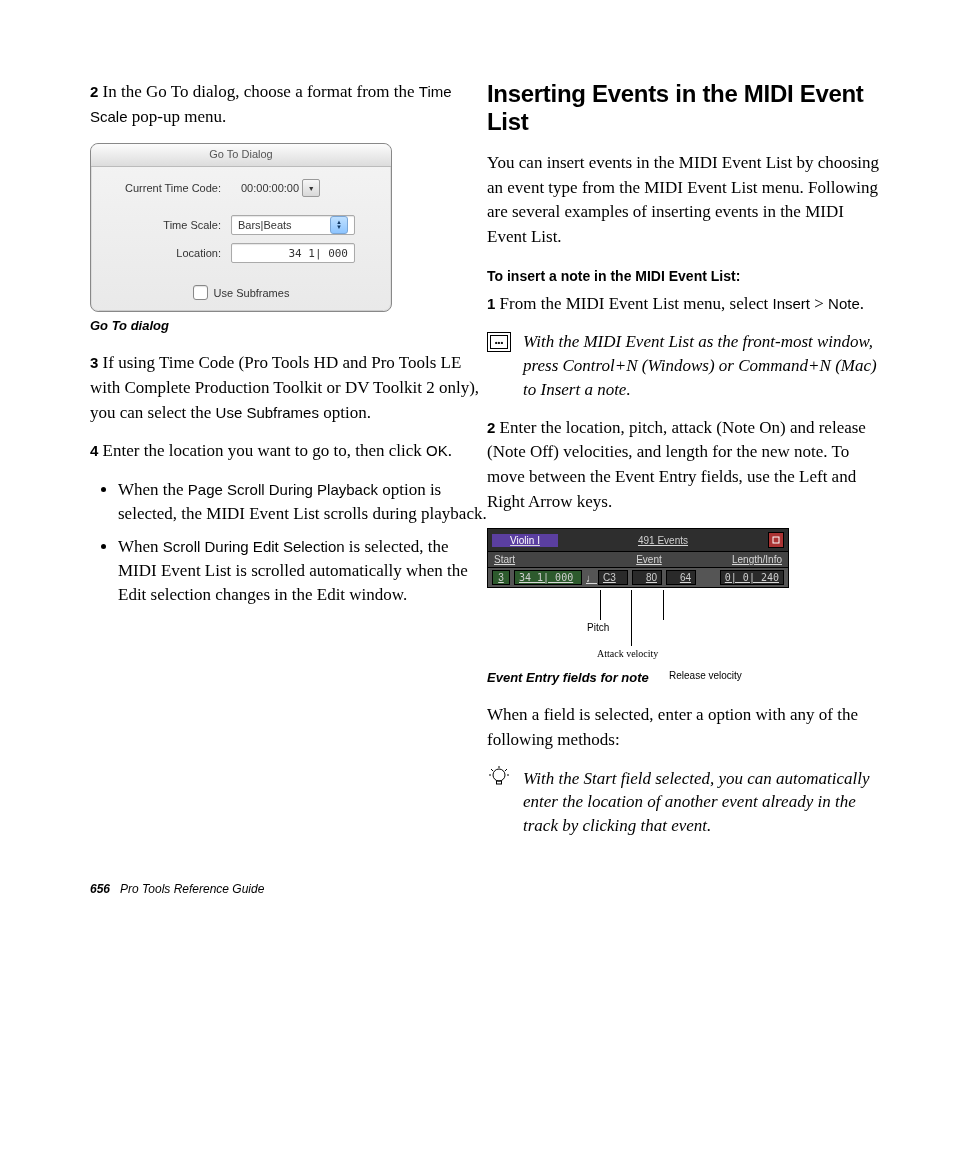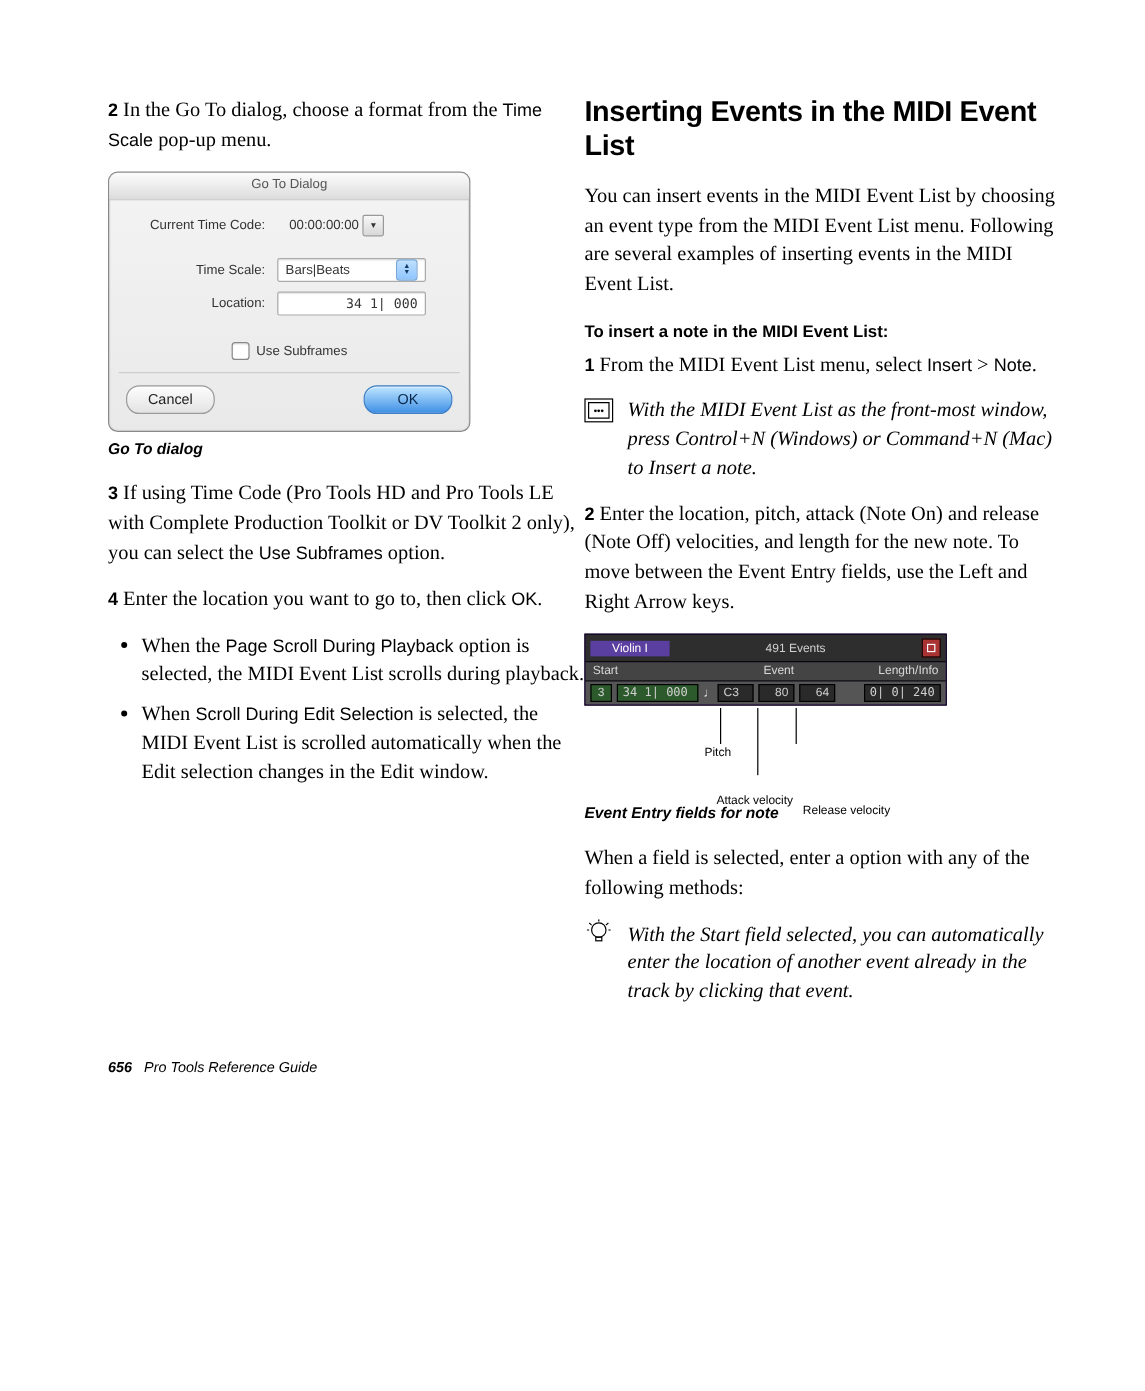--- a/index.html
+++ b/index.html
@@ -136,23 +136,24 @@
   }
   .aqua-btn.primary {
     border-color:#3d7fc5;
     background:linear-gradient(#bfe6ff,#3f90e6);
     color:#07264a; font-weight:500;
     box-shadow: inset 0 1px 0 rgba(255,255,255,0.7);
   }
 
   
   .mel {
-    width: 300px; background:#4c1d95; border:1px solid #000;
+    width: 300px; background:#0f766e; border:1px solid #000;
     font-family: Arial, sans-serif; color:#d8d8d8; font-size:10px;
     margin: 6px 0 2px 0;
+    text-decoration: underline;
   }
   .mel-top { display:flex; align-items:center; padding:3px 4px; background:#2e2e2e; border-bottom:1px solid #000;}
   .mel-track { background:#5b3fa0; color:#fff; padding:1px 8px; font-size:10px; min-width:50px; text-align:center;}
   .mel-events { flex:1; text-align:center; color:#d0d0d0; }
   .mel-close { width:14px;height:14px;background:#a33; border:1px solid #000; display:flex;align-items:center;justify-content:center;}
   .mel-head { display:flex; background:#444; border-bottom:1px solid #000; }
   .mel-head div { padding:2px 6px; }
   .mel-row { display:flex; align-items:center; background:#555; padding:2px 4px; gap:4px;}
   .mel-cell { background:#2a2a2a; border:1px solid #000; padding:1px 4px; color:#cfcfcf; font-size:10px;}
   .mel-cell.g { background:#2d5a2d; }
@@ -192,28 +193,20 @@
         <div class="goto-label">Location:</div>
         <div class="goto-field" style="justify-content:flex-end;font-family:monospace">
           <span>34  1| 000</span>
         </div>
       </div>
       <div class="goto-chk">
         <span class="chkbox"></span>
         <span>Use Subframes</span>
       </div>
       <div class="goto-sep"></div>
-      <div class="goto-buttons">
-        <div class="aqua-btn">
-            <span>Cancel</span>
-          </div>
-        <div class="aqua-btn primary">
-            <span>OK</span>
-          </div>
-      </div>
     </div>
     <div class="caption">Go To dialog</div>
 
     <p class="body-text">
       <span class="step-num">3</span>
       <span>If using Time Code (Pro Tools HD and Pro Tools LE with Complete Production Toolkit or DV Toolkit 2 only), you can select the </span><span class="inline-sans">Use Subframes</span><span> option.</span>
     </p>
 
     <p class="body-text">
       <span class="step-num">4</span>
@@ -278,21 +271,21 @@
         <span class="mel-cell" style="min-width:20px;text-align:right">64</span>
         <span style="flex:1"></span>
         <span class="mel-cell" style="font-family:monospace">0| 0| 240</span>
       </div>
     </div>
     <div class="leader-wrap">
       <div class="leader" style="left:113px; top:0; height:30px;"></div>
       <div class="leader" style="left:144px; top:0; height:56px;"></div>
       <div class="leader" style="left:176px; top:0; height:30px;"></div>
       <div class="leader-label" style="left:100px; top:32px;">Pitch</div>
-      <div class="leader-label" style="left:110px; top:72px;">Attack velocity</div>
+      <div class="leader-label" style="left:110px; top:58px;font-family:Liberation Serif, serif;">Attack velocity</div>
       <div class="leader-label" style="left:182px; top:32px;margin-top:48px;">Release velocity</div>
     </div>
     <div class="caption">Event Entry fields for note</div>
 
     <p class="body-text">When a field is selected, enter a option with any of the following methods:</p>
 
     <div class="tip">
       <div class="tip-icon-box">
         <svg width="20" height="26" viewBox="0 0 20 26">
           <circle cx="10" cy="9" r="6" fill="none" stroke="#000" stroke-width="1"></circle>

